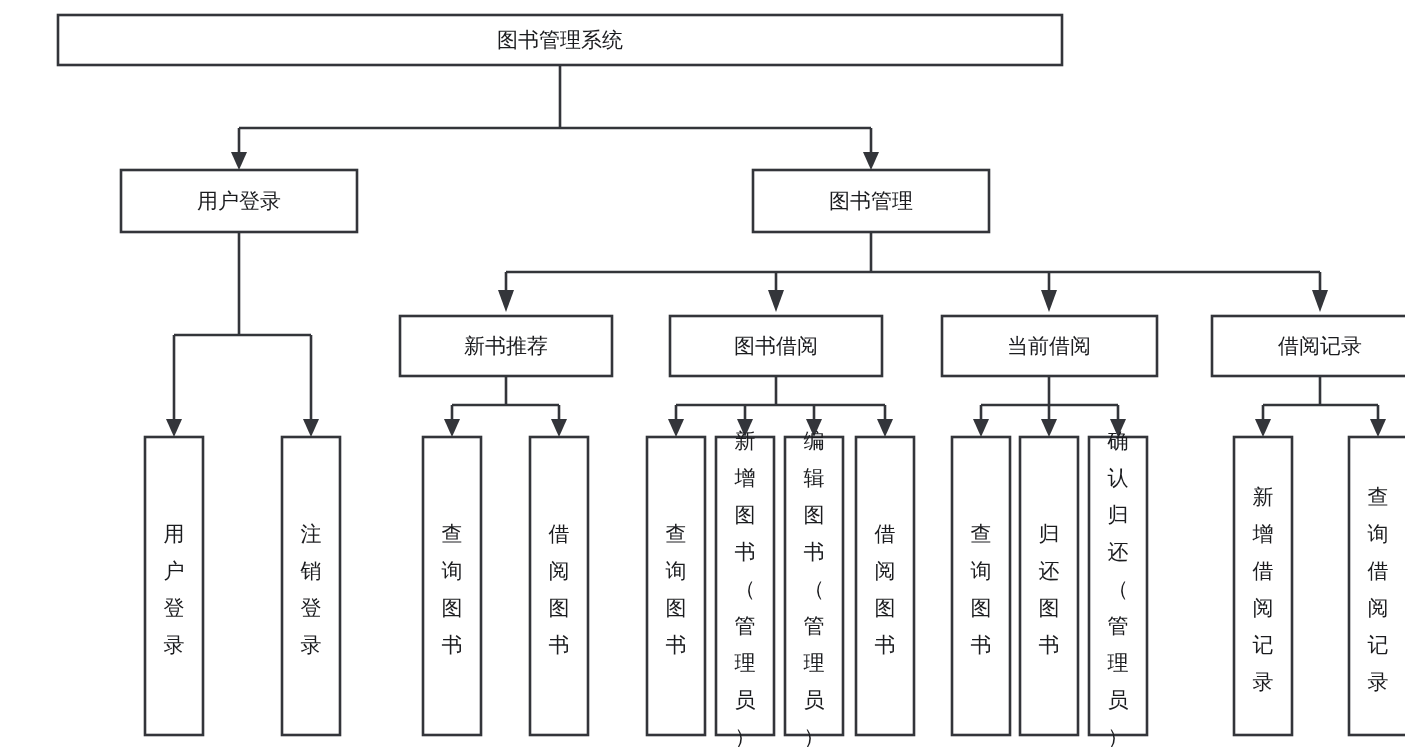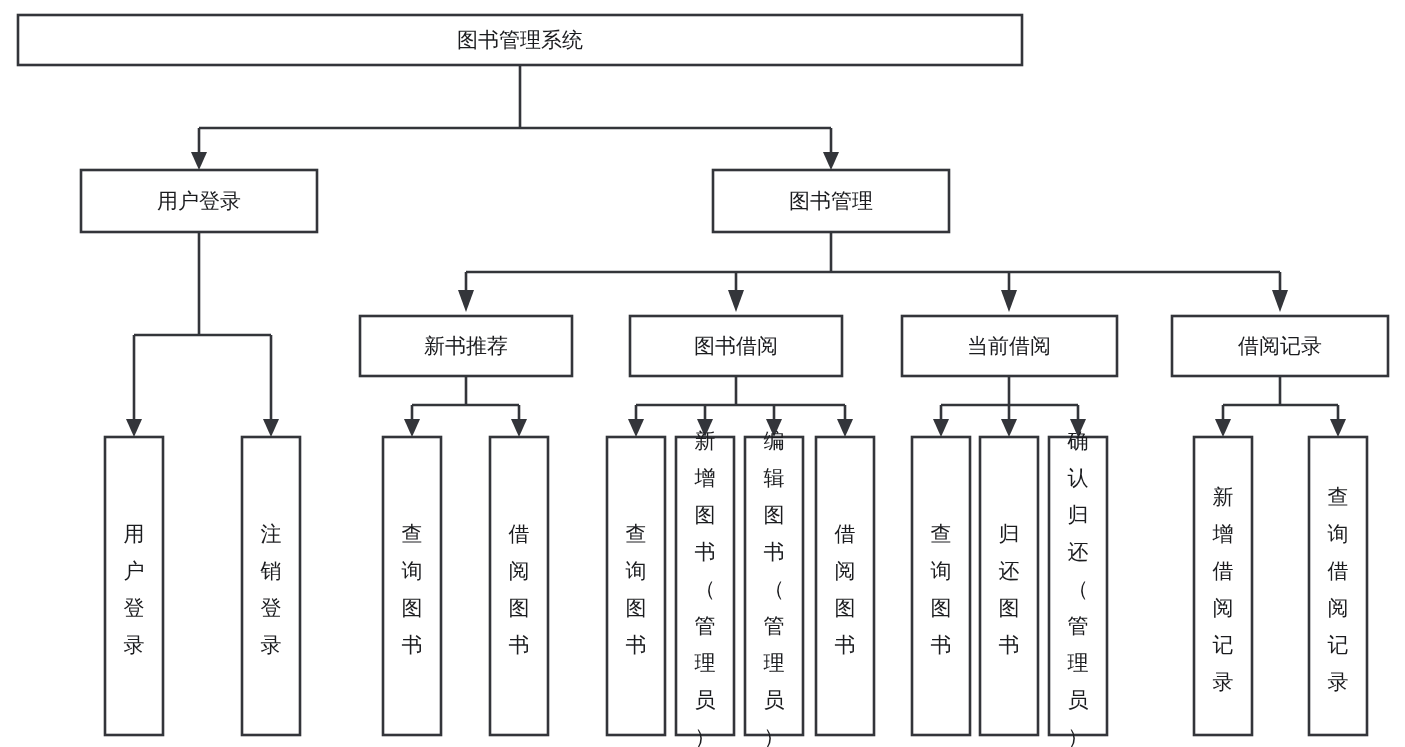--- a/index.html
+++ b/index.html
@@ -12,20 +12,21 @@
     width: 1405px;
     height: 747px;
     font-family: "DejaVu Sans", "Liberation Sans", sans-serif;
     overflow: hidden;
     position: relative;
   }
   #diagram-root {
     position: relative;
     width: 1277px;
     height: 747px;
+    margin-left: 40px;
   }
   svg#tree-svg {
     position: absolute;
     top: 0;
     left: 0;
     width: 1405px;
     height: 747px;
     display: block;
   }
   .node-box {

